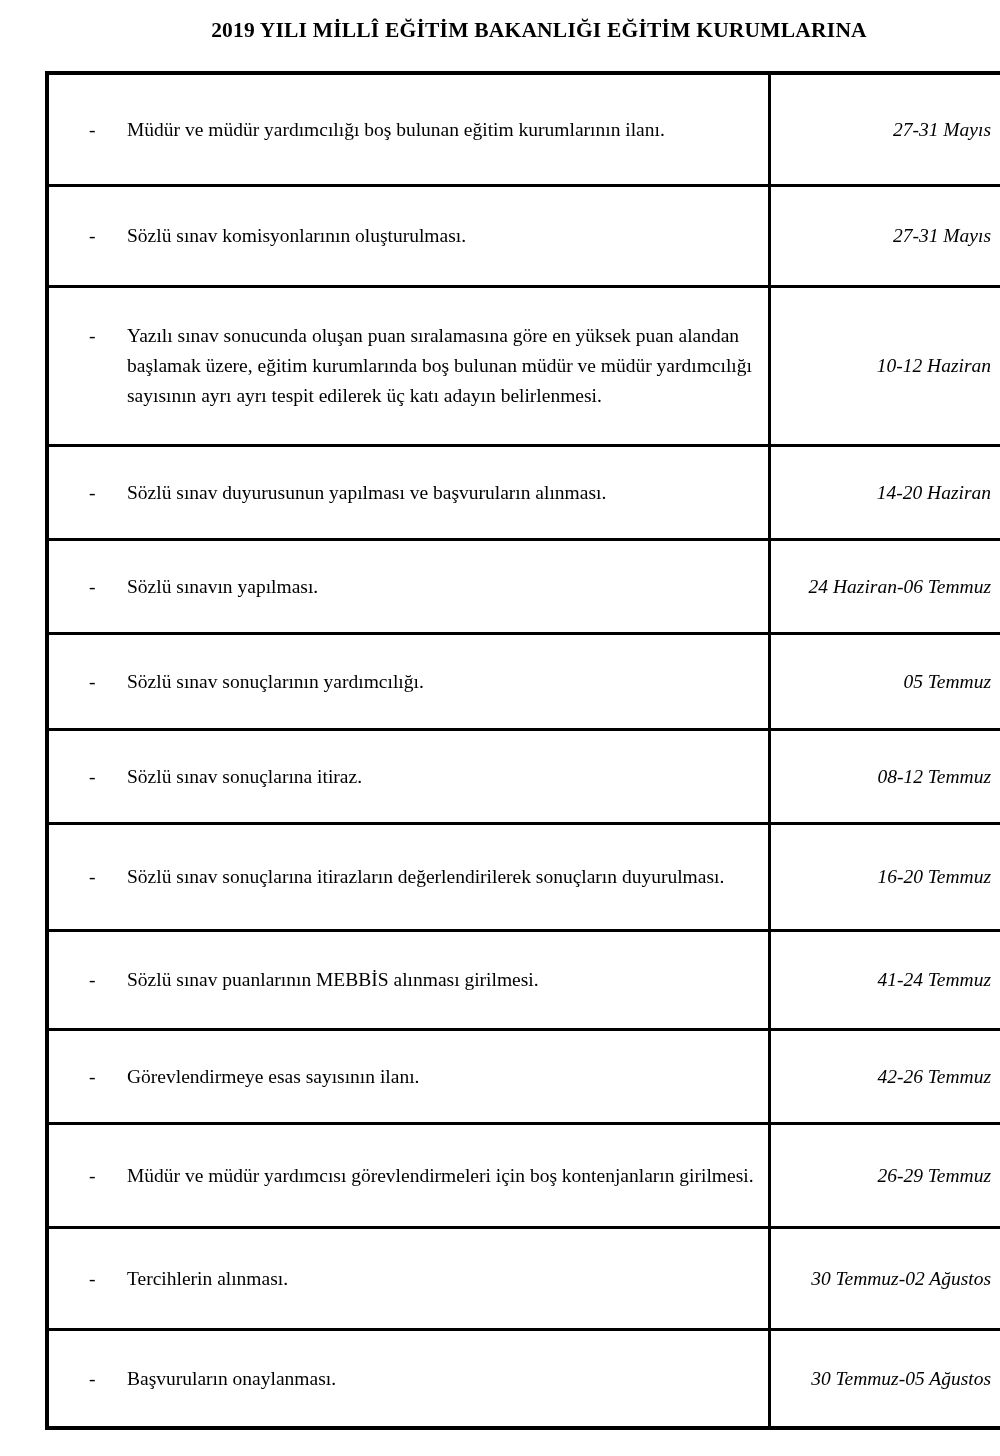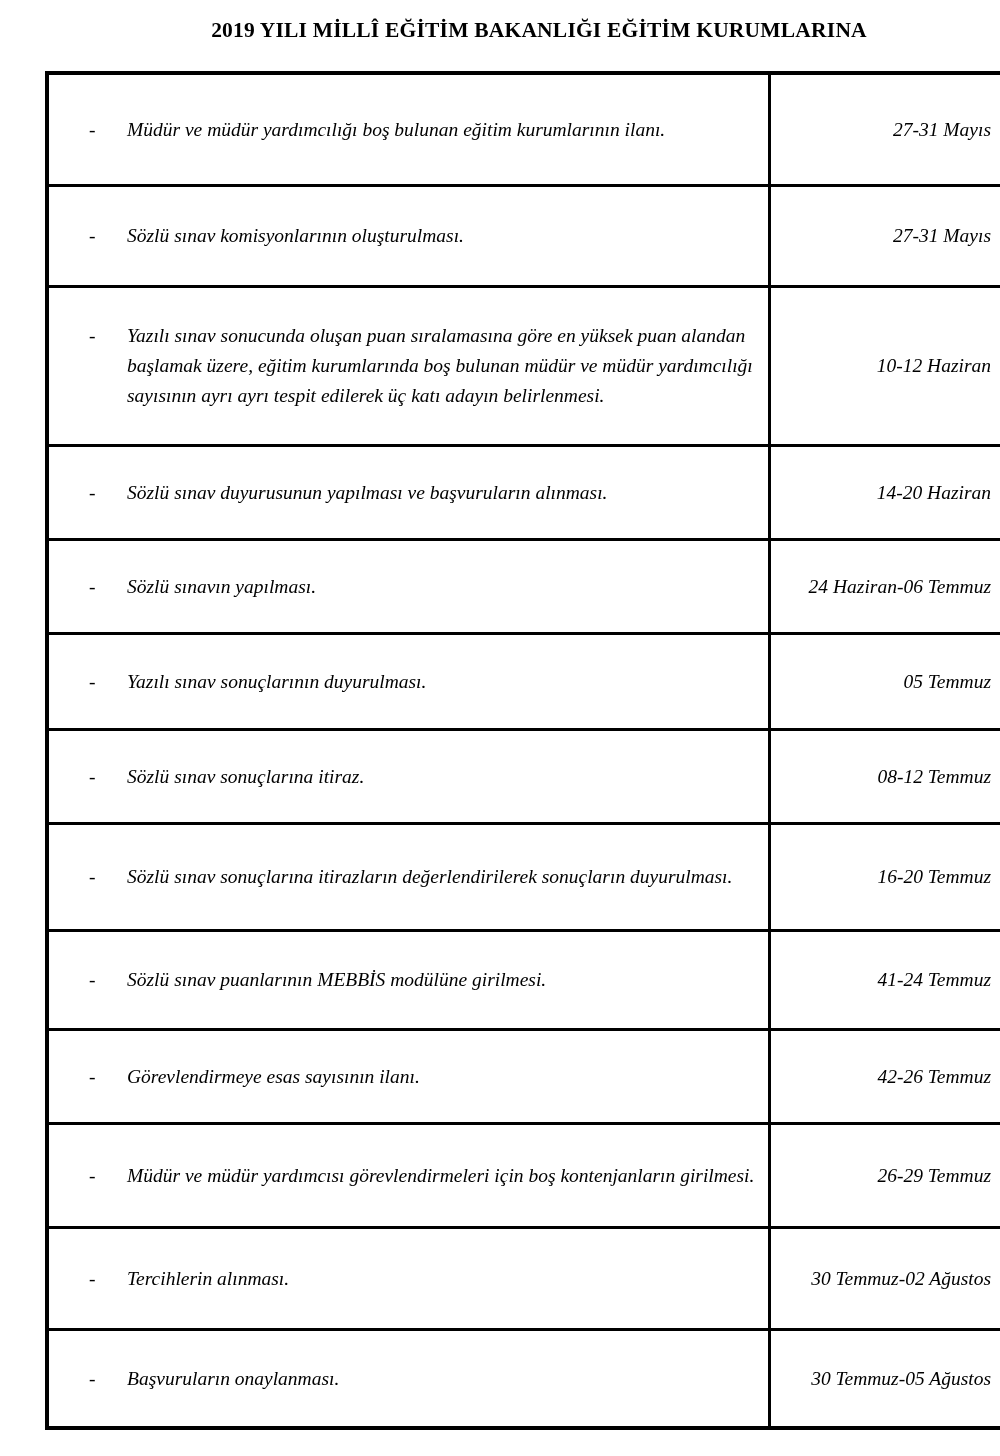--- a/index.html
+++ b/index.html
@@ -46,21 +46,20 @@
   }
   .activity-inner {
     display: flex;
     align-items: flex-start;
   }
   .dash {
     flex: 0 0 38px;
   }
   .activity-text {
     flex: 1 1 auto;
-    font-style: italic;
   }
   td.date-cell {
     text-align: right;
     padding: 4px 12px;
     font-style: italic;
   }
   
   tr:nth-child(1)  td { height: 97px;  }
   tr:nth-child(2)  td { height: 86px;  }
   tr:nth-child(3)  td { height: 144px; }
@@ -132,21 +131,21 @@
               <span class="dash">-</span>
               <span class="activity-text">Sözlü sınavın yapılması.</span>
             </div>
           </td>
           <td class="date-cell">24 Haziran-06 Temmuz</td>
         </tr>
         <tr>
           <td class="activity-cell">
             <div class="activity-inner">
               <span class="dash">-</span>
-              <span class="activity-text">Yazılı sınav sonuçlarının duyurulması.</span>
+              <span class="activity-text">Sözlü sınav sonuçlarının yardımcılığı.</span>
             </div>
           </td>
           <td class="date-cell">05 Temmuz</td>
         </tr>
         <tr>
           <td class="activity-cell">
             <div class="activity-inner">
               <span class="dash">-</span>
               <span class="activity-text">Sözlü sınav sonuçlarına itiraz.</span>
             </div>
@@ -159,21 +158,21 @@
               <span class="dash">-</span>
               <span class="activity-text">Sözlü sınav sonuçlarına itirazların değerlendirilerek sonuçların duyurulması.</span>
             </div>
           </td>
           <td class="date-cell">16-20 Temmuz</td>
         </tr>
         <tr>
           <td class="activity-cell">
             <div class="activity-inner">
               <span class="dash">-</span>
-              <span class="activity-text">Sözlü sınav puanlarının MEBBİS modülüne girilmesi.</span>
+              <span class="activity-text">Sözlü sınav puanlarının MEBBİS alınması girilmesi.</span>
             </div>
           </td>
           <td class="date-cell">41-24 Temmuz</td>
         </tr>
         <tr>
           <td class="activity-cell">
             <div class="activity-inner">
               <span class="dash">-</span>
               <span class="activity-text">Görevlendirmeye esas sayısının ilanı.</span>
             </div>

